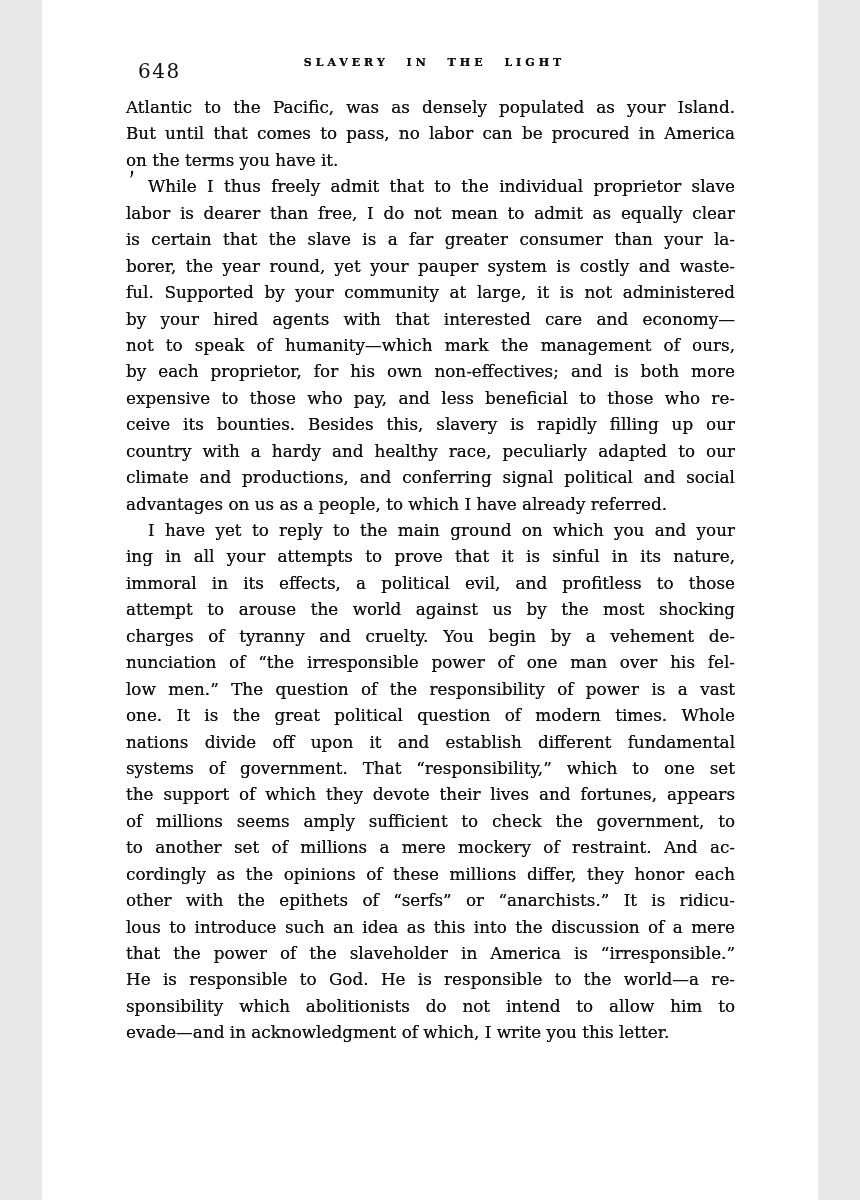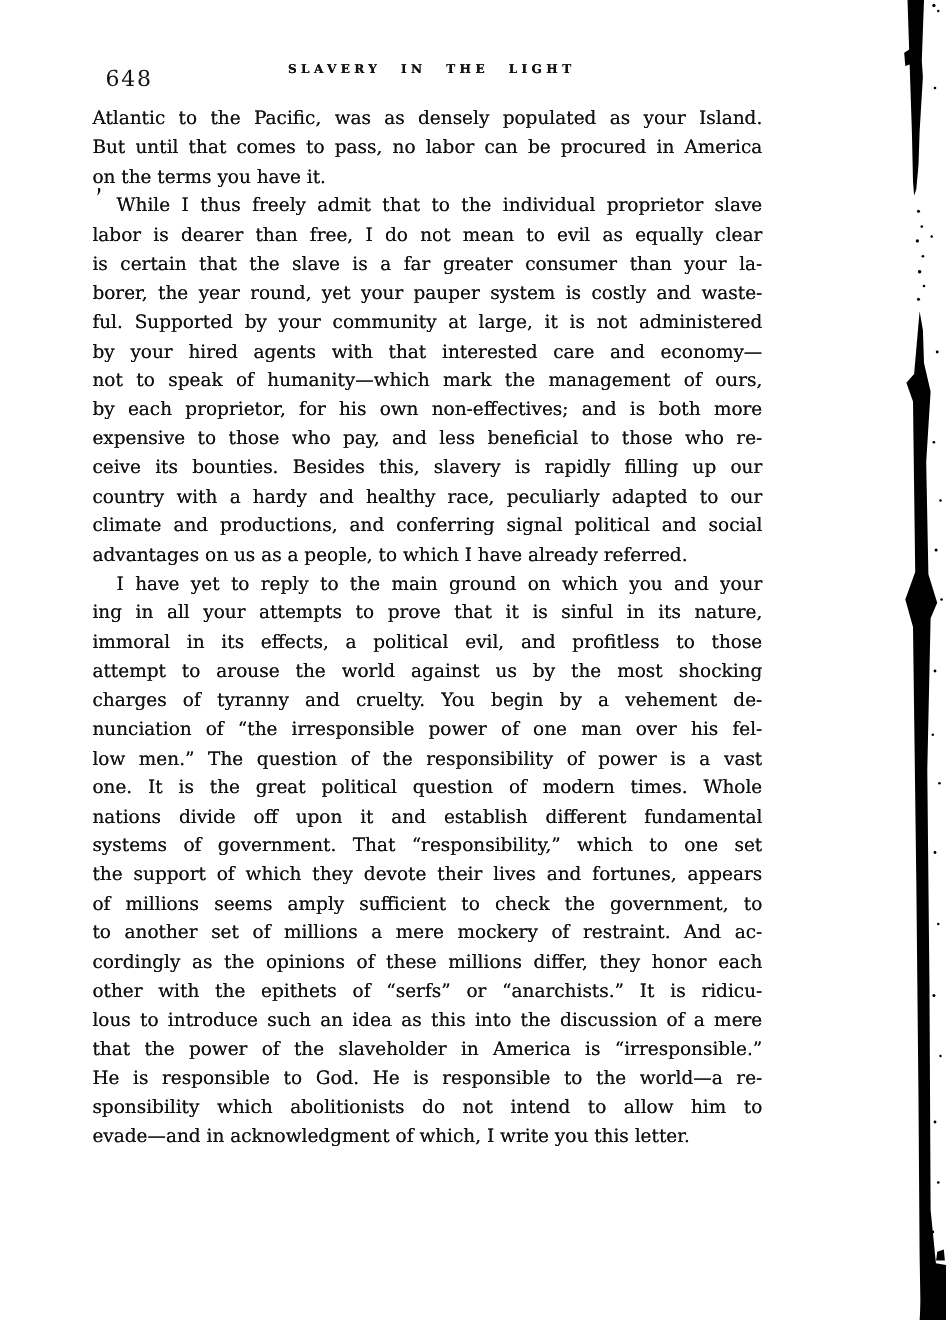--- a/index.html
+++ b/index.html
@@ -1,17 +1,17 @@
 <!DOCTYPE html>
 <html><head>
 <meta charset="utf-8">
 <style>
   html,body { margin:0; padding:0; background:#e8e8e8; }
   .page {
-    position:relative; width:860px; height:1200px; background:#ffffff;
+    position:relative; width:776px; height:1200px; background:#ffffff;
     overflow:hidden; font-family:"DejaVu Serif", serif; color:#111111;
     margin:0 auto;
   }
   .page-number {
     position:absolute; top:59px; left:96px;
     font-size:20px; letter-spacing:1.5px;
   }
   .running-head {
     position:absolute; top:56px; left:88px; width:609px;
     text-align:center; font-size:11px; font-weight:bold;
@@ -38,21 +38,21 @@
 
   <div class="page-number">648</div>
 
   <div class="running-head">SLAVERY IN THE LIGHT</div>
 
   <div class="body-text">
       <div class="line">Atlantic to the Pacific, was as densely populated as your Island.</div>
       <div class="line">But until that comes to pass, no labor can be procured in America</div>
       <div class="line last">on the terms you have it.</div>
       <div class="line indent">While I thus freely admit that to the individual proprietor slave</div>
-      <div class="line">labor is dearer than free, I do not mean to evil as equally clear</div>
+      <div class="line">labor is dearer than free, I do not mean to admit as equally clear</div>
       <div class="line">is certain that the slave is a far greater consumer than your la-</div>
       <div class="line">borer, the year round, yet your pauper system is costly and waste-</div>
       <div class="line">ful.  Supported by your community at large, it is not administered</div>
       <div class="line">by your hired agents with that interested care and economy—</div>
       <div class="line">not to speak of humanity—which mark the management of ours,</div>
       <div class="line">by each proprietor, for his own non-effectives; and is both more</div>
       <div class="line">expensive to those who pay, and less beneficial to those who re-</div>
       <div class="line">ceive its bounties.  Besides this, slavery is rapidly filling up our</div>
       <div class="line">country with a hardy and healthy race, peculiarly adapted to our</div>
       <div class="line">climate and productions, and conferring signal political and social</div>

